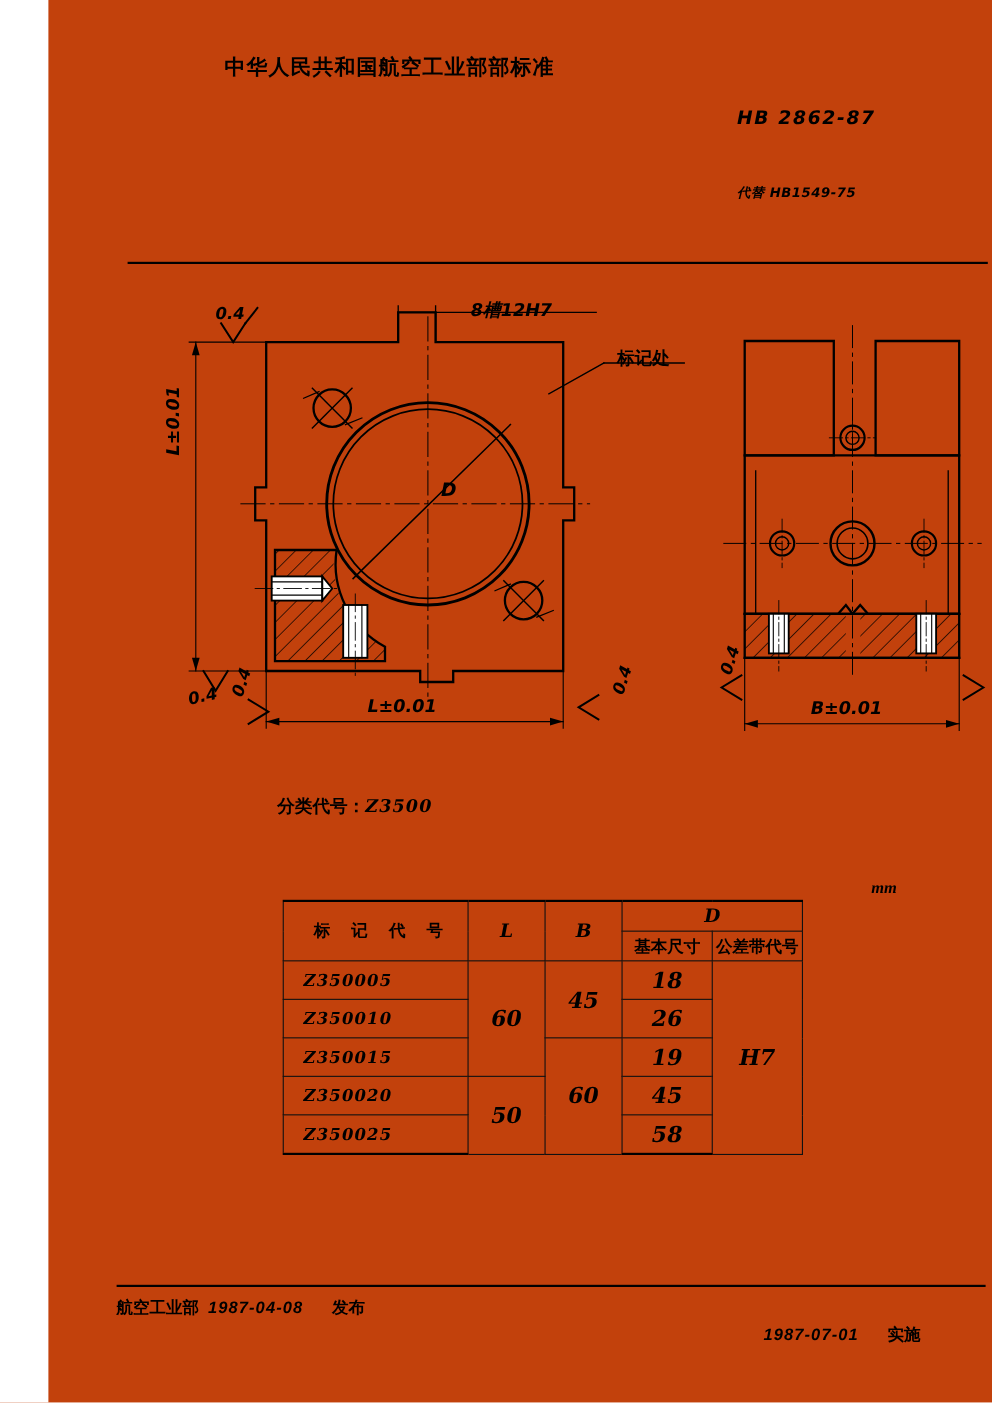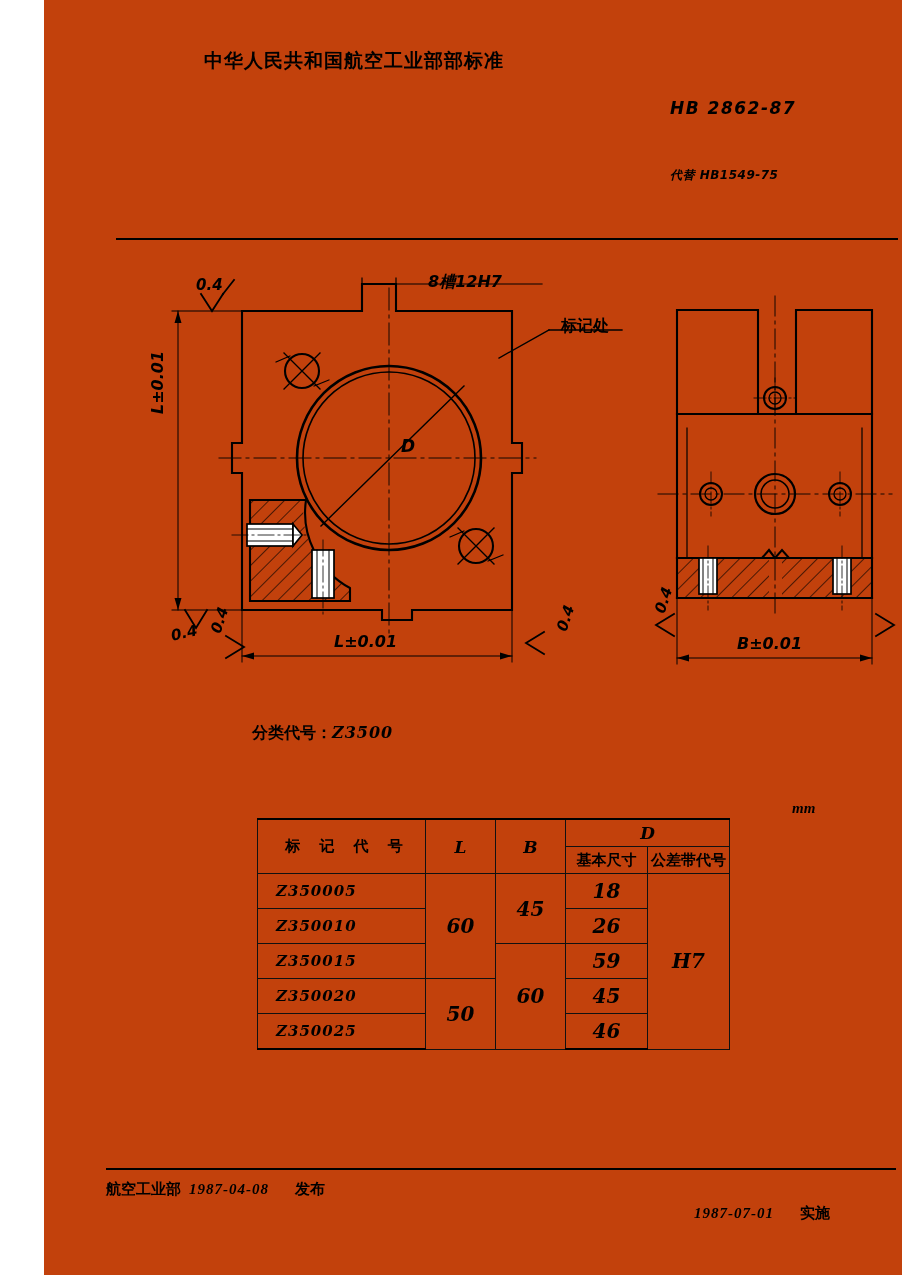--- a/index.html
+++ b/index.html
@@ -147,21 +147,21 @@
   #ftr-left {
     left: 62px; top: 1180px;
     font-size: 15px; white-space: nowrap;
   }
   #ftr-right {
     left: 650px; top: 1204px;
     font-size: 15px; white-space: nowrap;
   }
   .ftr-cn { font-family: Liberation Sans, sans-serif; font-weight: bold; }
   .ftr-date {
-    font-family: Liberation Serif, serif;
+    font-family: Liberation Sans, sans-serif;
     font-style: italic; font-weight: bold;
     letter-spacing: 1px;
   }
 </style>
 </head>
 <body>
 
 <div id="page">
 
   <div class="abs cn" id="hdr-main">中华人民共和国航空工业部部标准</div>
@@ -448,32 +448,32 @@
         </tr>
 
         <tr>
           <td class="code">Z350010</td>
           <td class="val">26</td>
         </tr>
 
         <tr>
           <td class="code">Z350015</td>
           <td class="val" rowspan="3">60</td>
-          <td class="val">59</td>
+          <td class="val">19</td>
         </tr>
 
         <tr>
           <td class="code">Z350020</td>
           <td class="val" rowspan="2">50</td>
           <td class="val">45</td>
         </tr>
 
         <tr>
           <td class="code outer-bottom">Z350025</td>
-          <td class="val outer-bottom">46</td>
+          <td class="val outer-bottom">58</td>
         </tr>
       </tbody>
     </table>
   </div>
 
   <div class="abs" id="rule-bottom"></div>
 
   <div class="abs" id="ftr-left">
     <span class="ftr-cn">航空工业部</span><span class="ftr-date" style="margin-left:8px;">1987-04-08</span><span class="ftr-cn" style="margin-left:26px;">发布</span>
   </div>

